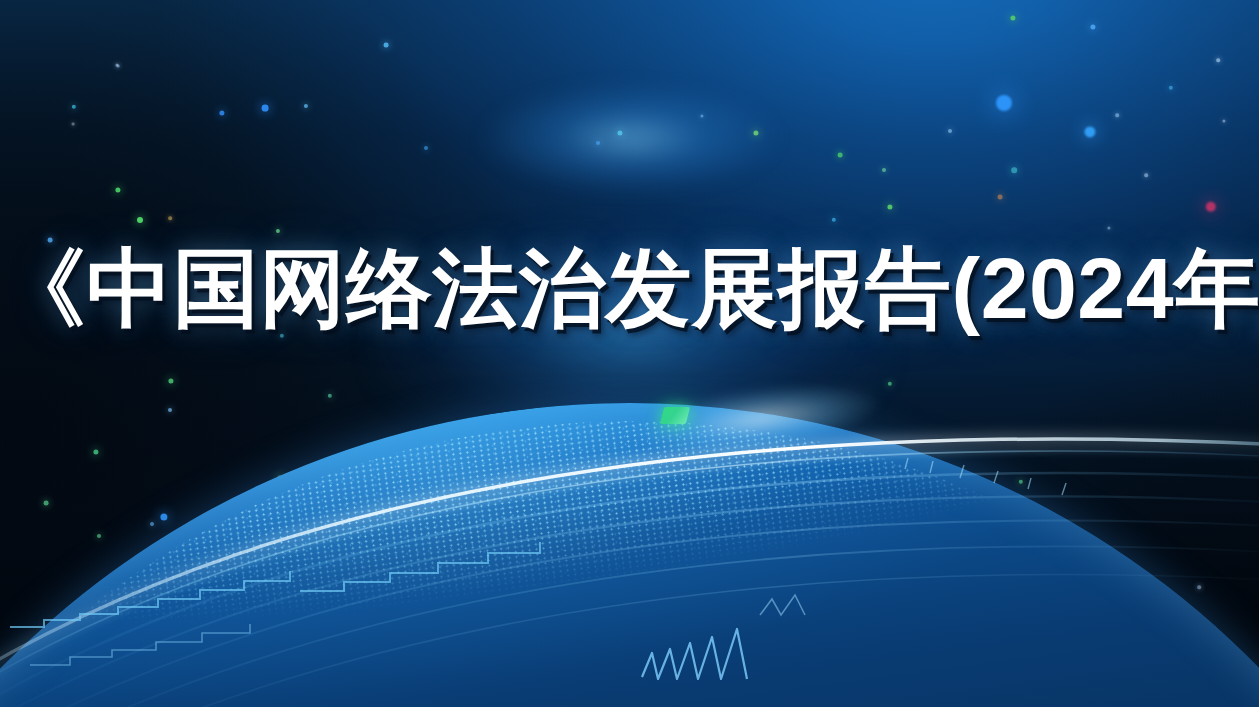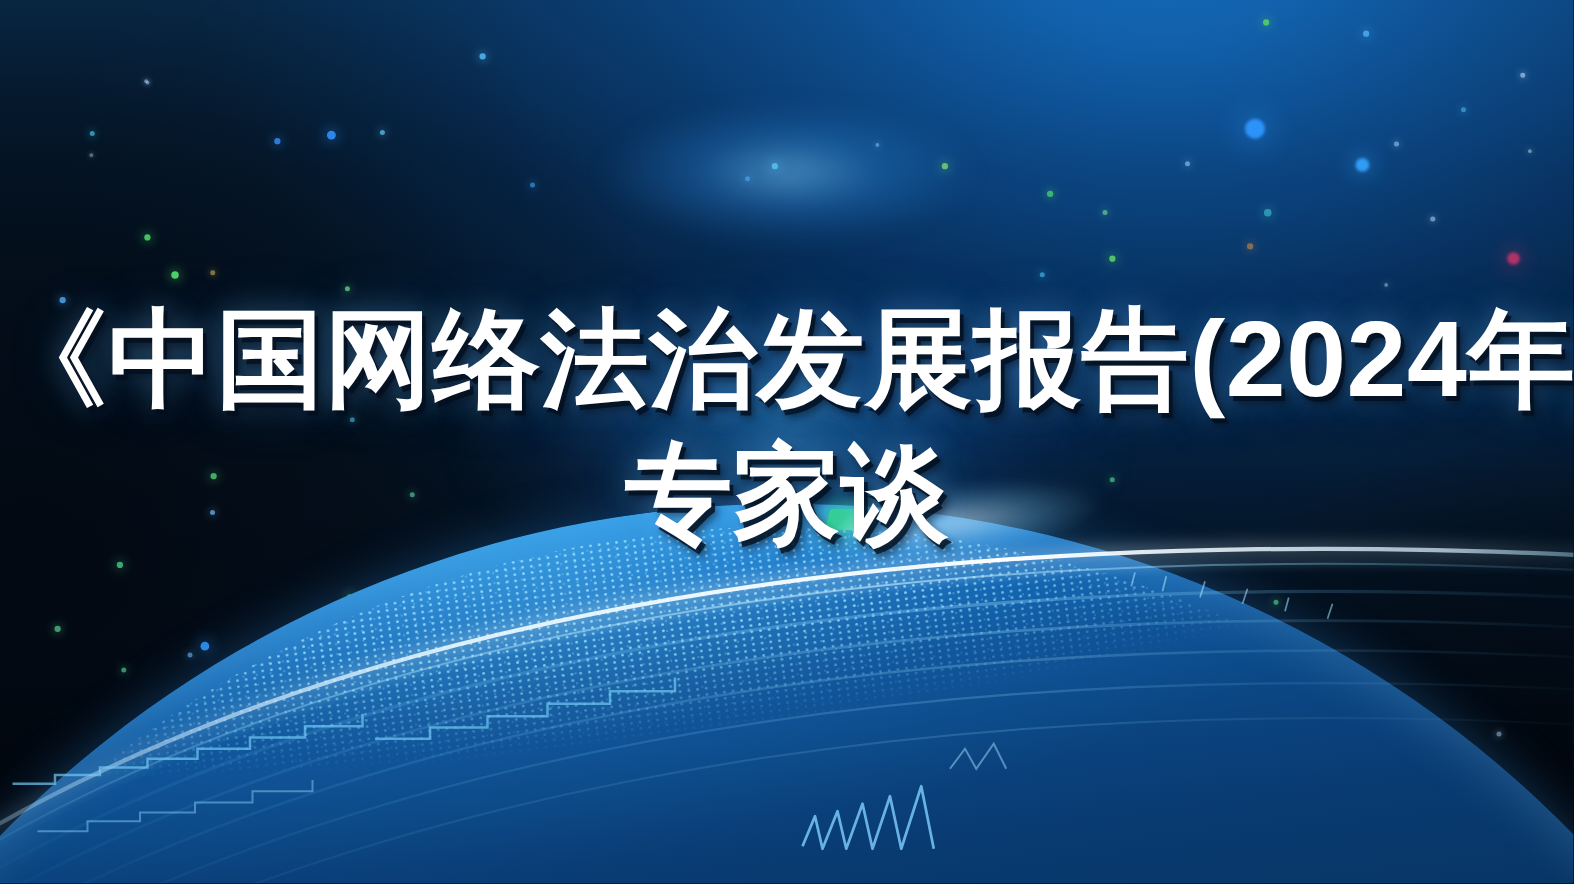--- a/index.html
+++ b/index.html
@@ -349,16 +349,15 @@
       </g>
     </svg>
 
     <div class="globe-hotglow" style="left:760px; top:42px;"></div>
     <div class="globe-marker" style="left:662px; top:30px;"></div>
   </div>
 
   <div class="title-behind-glow"></div>
   <div class="title-block">
     <div class="title-line title-line-1">《中国网络法治发展报告(2024年)》</div>
-    <div class="title-line title-line-2">专家谈</div>
   </div>
 
 </div>
 
 </body></html>

